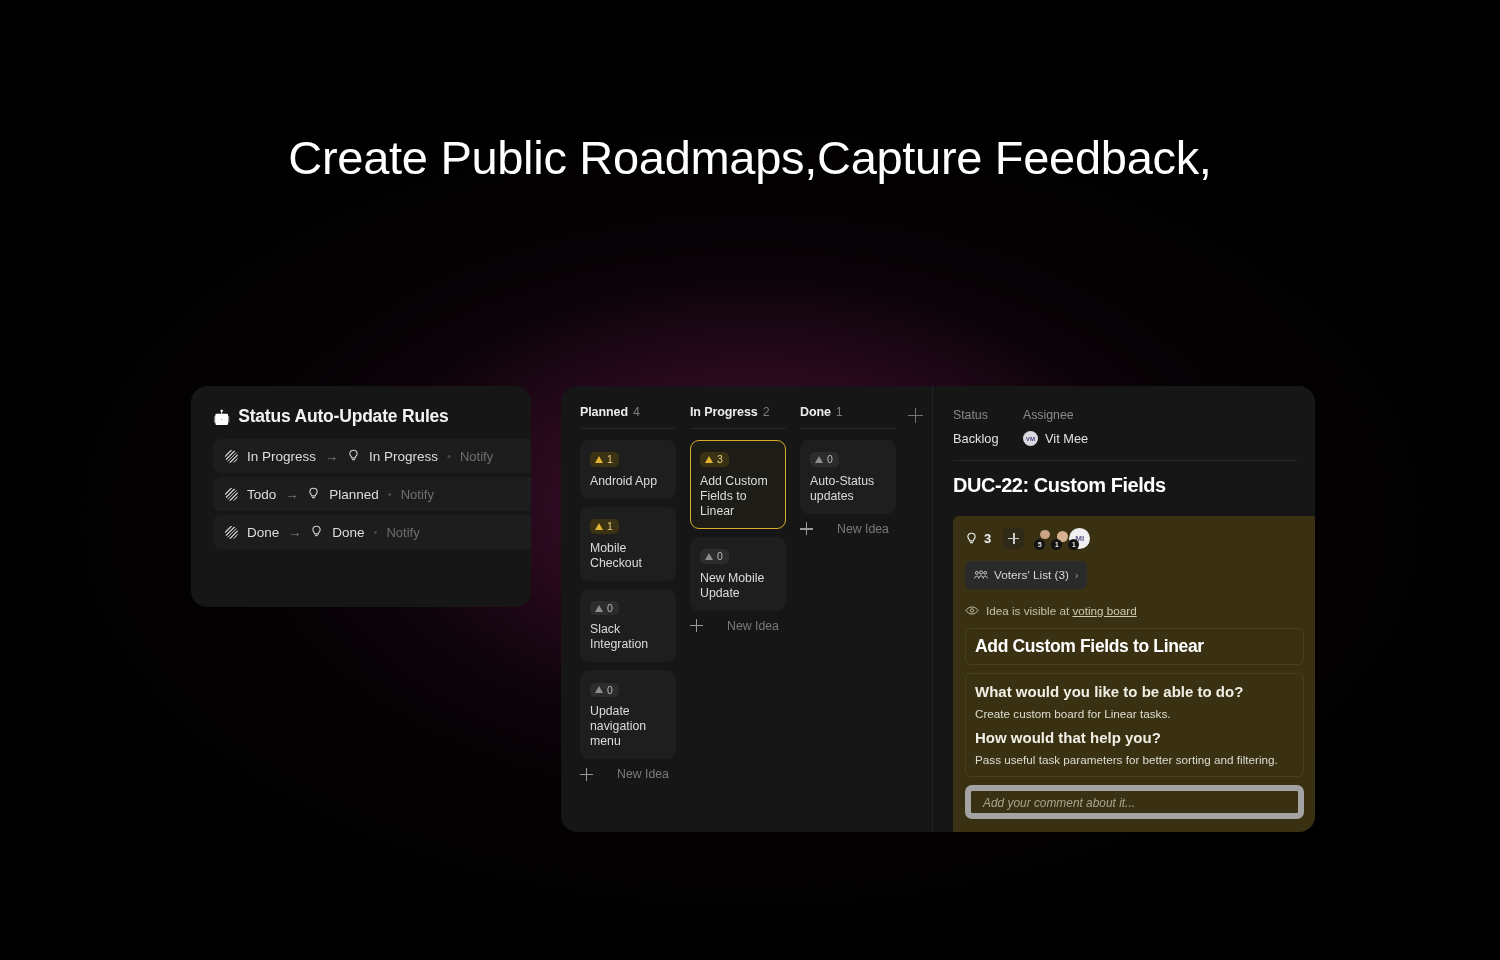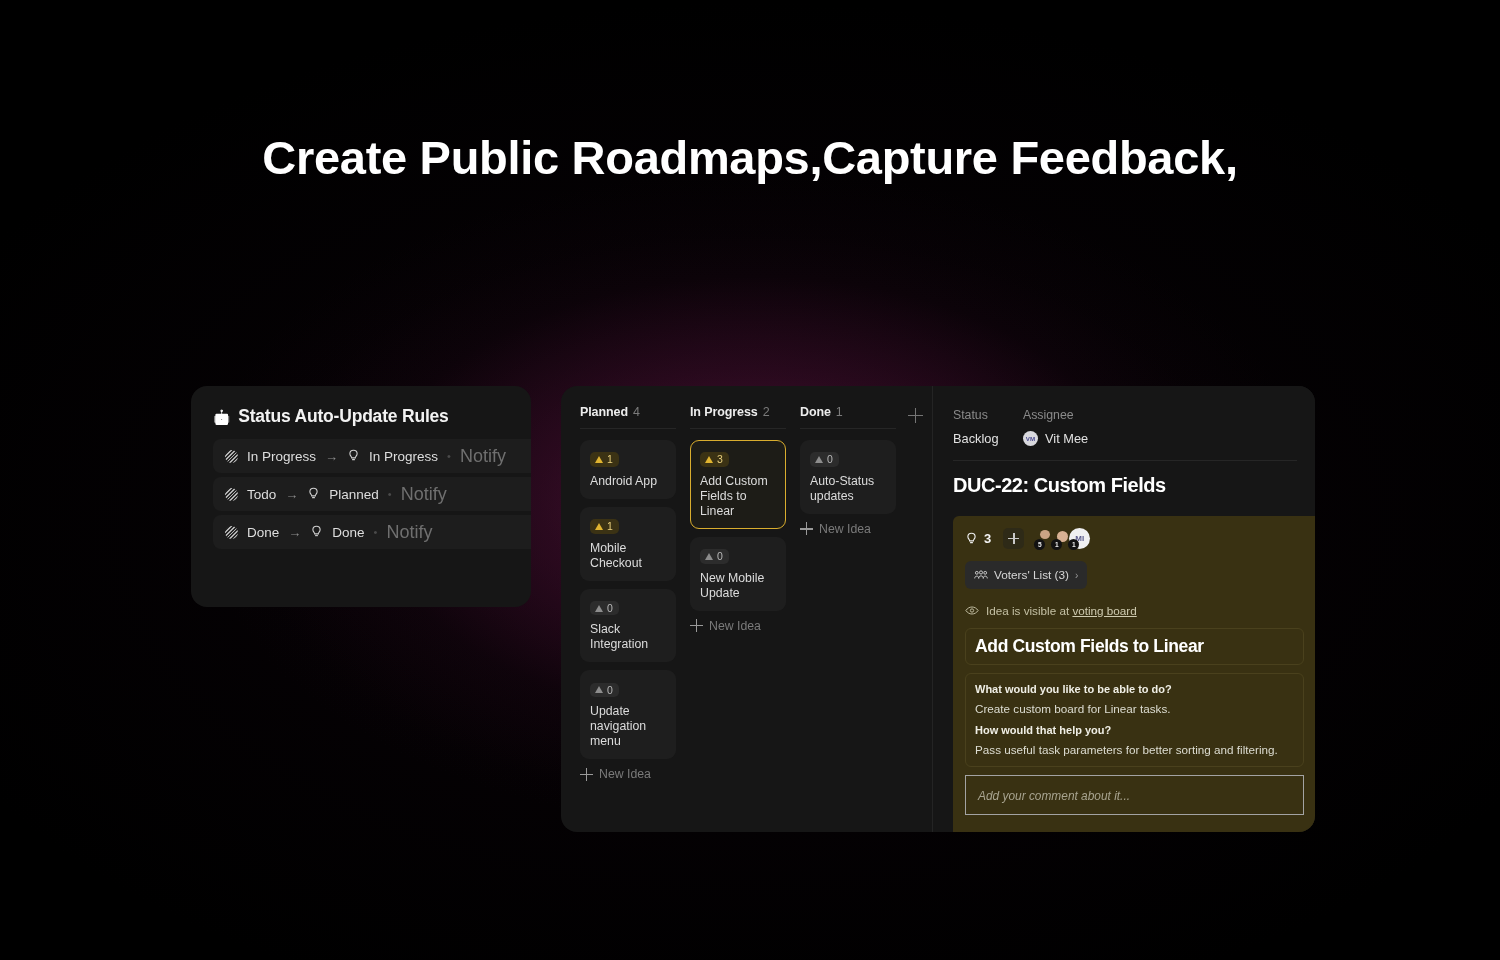--- a/index.html
+++ b/index.html
@@ -25,21 +25,21 @@
   }
 
   
   .headline {
     position: absolute;
     left: 0; right: 0;
     top: 126px;
     text-align: center;
     color: #ffffff;
     font-size: 47px;
-    font-weight: 700;
+    font-weight: 400;
     line-height: 64px;
     letter-spacing: -0.3px;
   }
   .headline .line { display: block; white-space: pre; }
 
   
   .rules-panel {
     position: absolute;
     left: 191px;
     top: 386px;
@@ -72,21 +72,21 @@
     margin-bottom: 4px;
     border-radius: 8px;
     background: #1d1d1d;
     white-space: nowrap;
   }
   .rule-row.ghost { background: #1a1a1a; }
 
   .rule-chip { color: #dedede; font-size: 13.5px; font-weight: 500; }
   .rule-arrow { color: #8f8f8f; font-size: 13px; }
   .rule-dot { color: #4a4a4a; font-size: 11px; }
-  .rule-notify { color: #6f6f6f; font-size: 18px; }
+  .rule-notify { color: #6f6f6f; font-size: 13px; }
   .rule-new { color: #6f6f6f; font-size: 13.5px; }
 
   .lin-ico {
     width: 13px; height: 13px;
     border-radius: 50%;
     background:
       repeating-linear-gradient(-45deg, #cfcfcf 0 1.3px, #2a2a2a 1.3px 2.6px);
     flex: none;
     opacity: .85;
   }
@@ -151,21 +151,21 @@
     border-bottom: 7px solid #8d8d8d;
   }
   .votes .n { color: #b9b9b9; font-size: 10.5px; font-weight: 500; line-height: 1; }
   .votes.hot { background: #3b3214; }
   .votes.hot .tri { border-bottom-color: #e0b430; }
   .votes.hot .n { color: #e8cf7d; }
 
   .card-title { color: #dcdcdc; font-size: 12.3px; line-height: 15px; }
 
   .new-idea {
-    display: flex; align-items: center; gap: 6px;
+    display: flex; align-items: center; gap: 24px;
     color: #7a7a7a; font-size: 12.3px;
     margin-top: 6px;
   }
 
   .col-add {
     position: absolute;
     left: 347px; top: 22px;
     width: 15px; height: 15px;
   }
   .col-add::before, .col-add::after { content: ""; position: absolute; background: #757575; }
@@ -275,28 +275,28 @@
     margin-bottom: 8px;
   }
   .idea-title { color: #ffffff; font-size: 17.5px; font-weight: 700; letter-spacing: -0.35px; }
 
   .idea-body {
     border: 1px solid #4a411d;
     border-radius: 6px;
     padding: 9px 9px 10px 9px;
     margin-bottom: 8px;
   }
-  .q { color: #f0efe6; font-size: 11px; font-weight: 700; margin-bottom: 7px; }
+  .q { color: #f0efe6; font-size: 15px; font-weight: 700; margin-bottom: 7px; }
   .a { color: #ddddd2; font-size: 11.7px; margin-bottom: 9px; }
   .a.last { margin-bottom: 0; }
 
   .comment-box {
-    border: 1px solid #a3a3a3;
-    border-radius: 0;
-    padding: 10px 12px;
+    border: 6px solid #a3a3a3;
+    border-radius: 7px;
+    padding: 2px 12px;
   }
   .comment-ph { color: #a8a490; font-size: 11.9px; font-style: italic; }
 </style>
 </head>
 <body>
 
 <div id="stage">
 
   <h1 class="headline">
     <span class="line">Create Public Roadmaps,Capture Feedback,</span>

